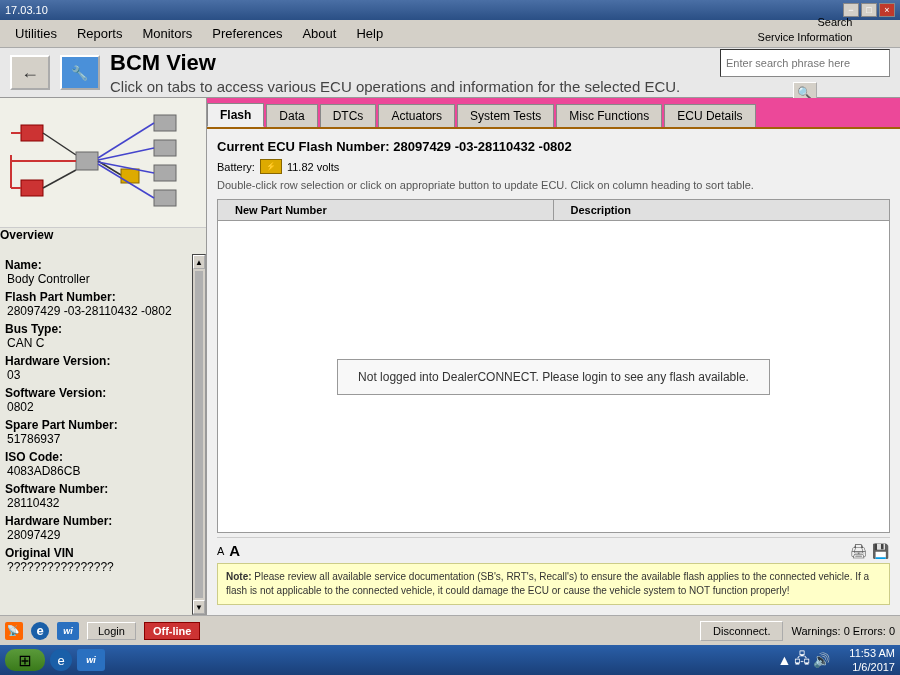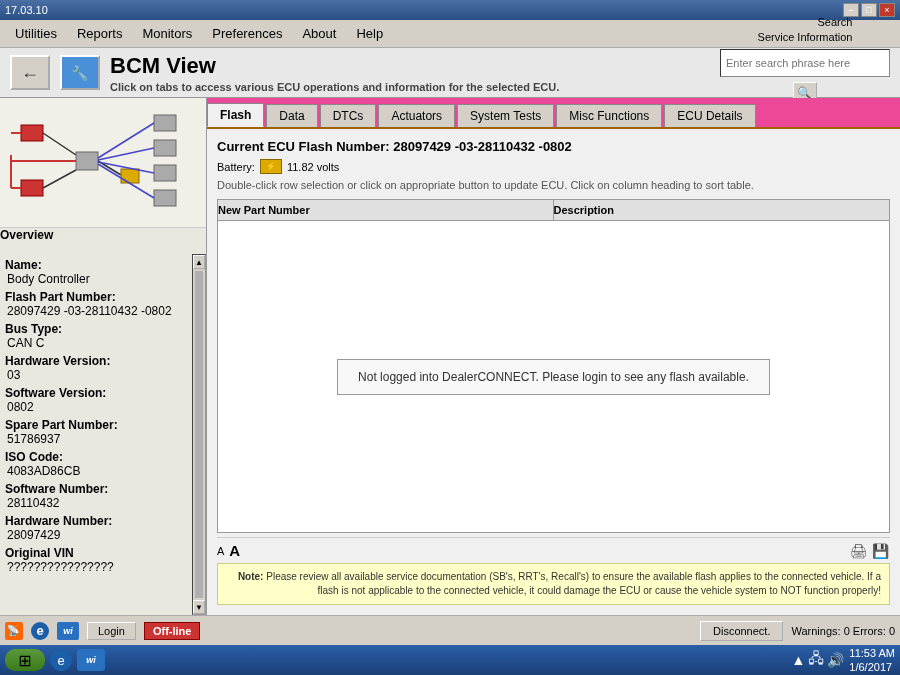--- a/index.html
+++ b/index.html
@@ -52,21 +52,21 @@
     #header-left { display: flex; align-items: center; gap: 10px; }
     #back-btn {
       width: 40px; height: 35px; background: #d4d0c8; border: 2px outset #fff;
       display: flex; align-items: center; justify-content: center; cursor: pointer; font-size: 18px; color: #333;
     }
     #ecm-icon {
       width: 40px; height: 35px; background: #4a90d9; border: 2px outset #fff;
       display: flex; align-items: center; justify-content: center; font-size: 14px; color: white;
     }
     #header-title { font-size: 22px; font-weight: bold; color: #000; }
-    #header-subtitle { font-size: 11px; color: #444; margin-top: 2px; font-weight: bold; }
+    #header-subtitle { font-size: 15px; color: #444; margin-top: 2px; }
     #header-right { display: flex; align-items: center; gap: 5px; flex-direction: column; }
     #search-label { font-size: 11px; color: #000; text-align: right; line-height: 1.3; }
     #search-input {
       width: 170px; height: 28px; border: 1px inset #888; padding: 1px 5px; font-size: 11px;
       background: white; color: #999;
     }
     #search-btn {
       width: 24px; height: 22px; background: #d4d0c8; border: 1px outset #fff;
       display: flex; align-items: center; justify-content: center; cursor: pointer;
     }
@@ -147,21 +147,21 @@
     #battery-value { font-size: 11px; color: #000; }
     #instruction-text { font-size: 11px; color: #555; margin-bottom: 8px; }
     #data-table { border: 1px solid #999; background: white; flex: 1; overflow: hidden; display: flex; flex-direction: column; }
     #table-header {
       display: grid;
       grid-template-columns: 1fr 1fr;
       background: #e0e0e0;
       border-bottom: 1px solid #999;
     }
     .th {
-      padding: 4px 0;
+      padding: 4px 17px;
       font-size: 11px;
       font-weight: bold;
       border-right: 1px solid #999;
     }
     .th:last-child { border-right: none; }
     #table-body { flex: 1; position: relative; display: flex; align-items: center; justify-content: center; }
     #not-logged-msg {
       border: 1px solid #999;
       background: #f8f8f8;
       padding: 10px 20px;
@@ -186,21 +186,20 @@
     .content-icon { font-size: 14px; cursor: pointer; color: #555; }
 
     
     #note-area {
       background: #ffffc8;
       border: 1px solid #cccc88;
       padding: 6px 8px;
       font-size: 10px;
       color: #333;
       line-height: 1.4;
-      text-align: right;
     }
     #note-label { font-weight: bold; }
 
     
     #status-bar {
       height: 30px;
       background: #d4d0c8;
       border-top: 1px solid #aaa;
       display: flex;
       align-items: center;
@@ -228,21 +227,21 @@
     }
     #taskbar-left { display: flex; align-items: center; gap: 5px; }
     #start-btn {
       width: 40px; height: 22px; background: linear-gradient(to bottom, #5a9a3a, #3a7a1a);
       border-radius: 10px; display: flex; align-items: center; justify-content: center;
       cursor: pointer; font-size: 16px;
     }
     #taskbar-ie { width: 22px; height: 22px; background: #1a5fa8; border-radius: 50%; display: flex; align-items: center; justify-content: center; font-size: 13px; color: white; cursor: pointer; }
     #taskbar-wi { width: 28px; height: 22px; background: #2a70c0; border-radius: 3px; display: flex; align-items: center; justify-content: center; font-size: 9px; color: white; font-weight: bold; font-style: italic; cursor: pointer; }
     #taskbar-right { display: flex; align-items: center; gap: 5px; }
-    #taskbar-time { color: white; font-size: 11px; line-height: 1.3; }
+    #taskbar-time { color: white; font-size: 11px; text-align: right; line-height: 1.3; margin-left: 14px; }
     #sys-tray { display: flex; align-items: center; gap: 3px; }
     .sys-icon { font-size: 14px; color: white; }
 
     #left-overview-container {
       display: flex;
       flex-direction: column;
       flex: 1;
       overflow: hidden;
     }
     #left-overview-inner {

